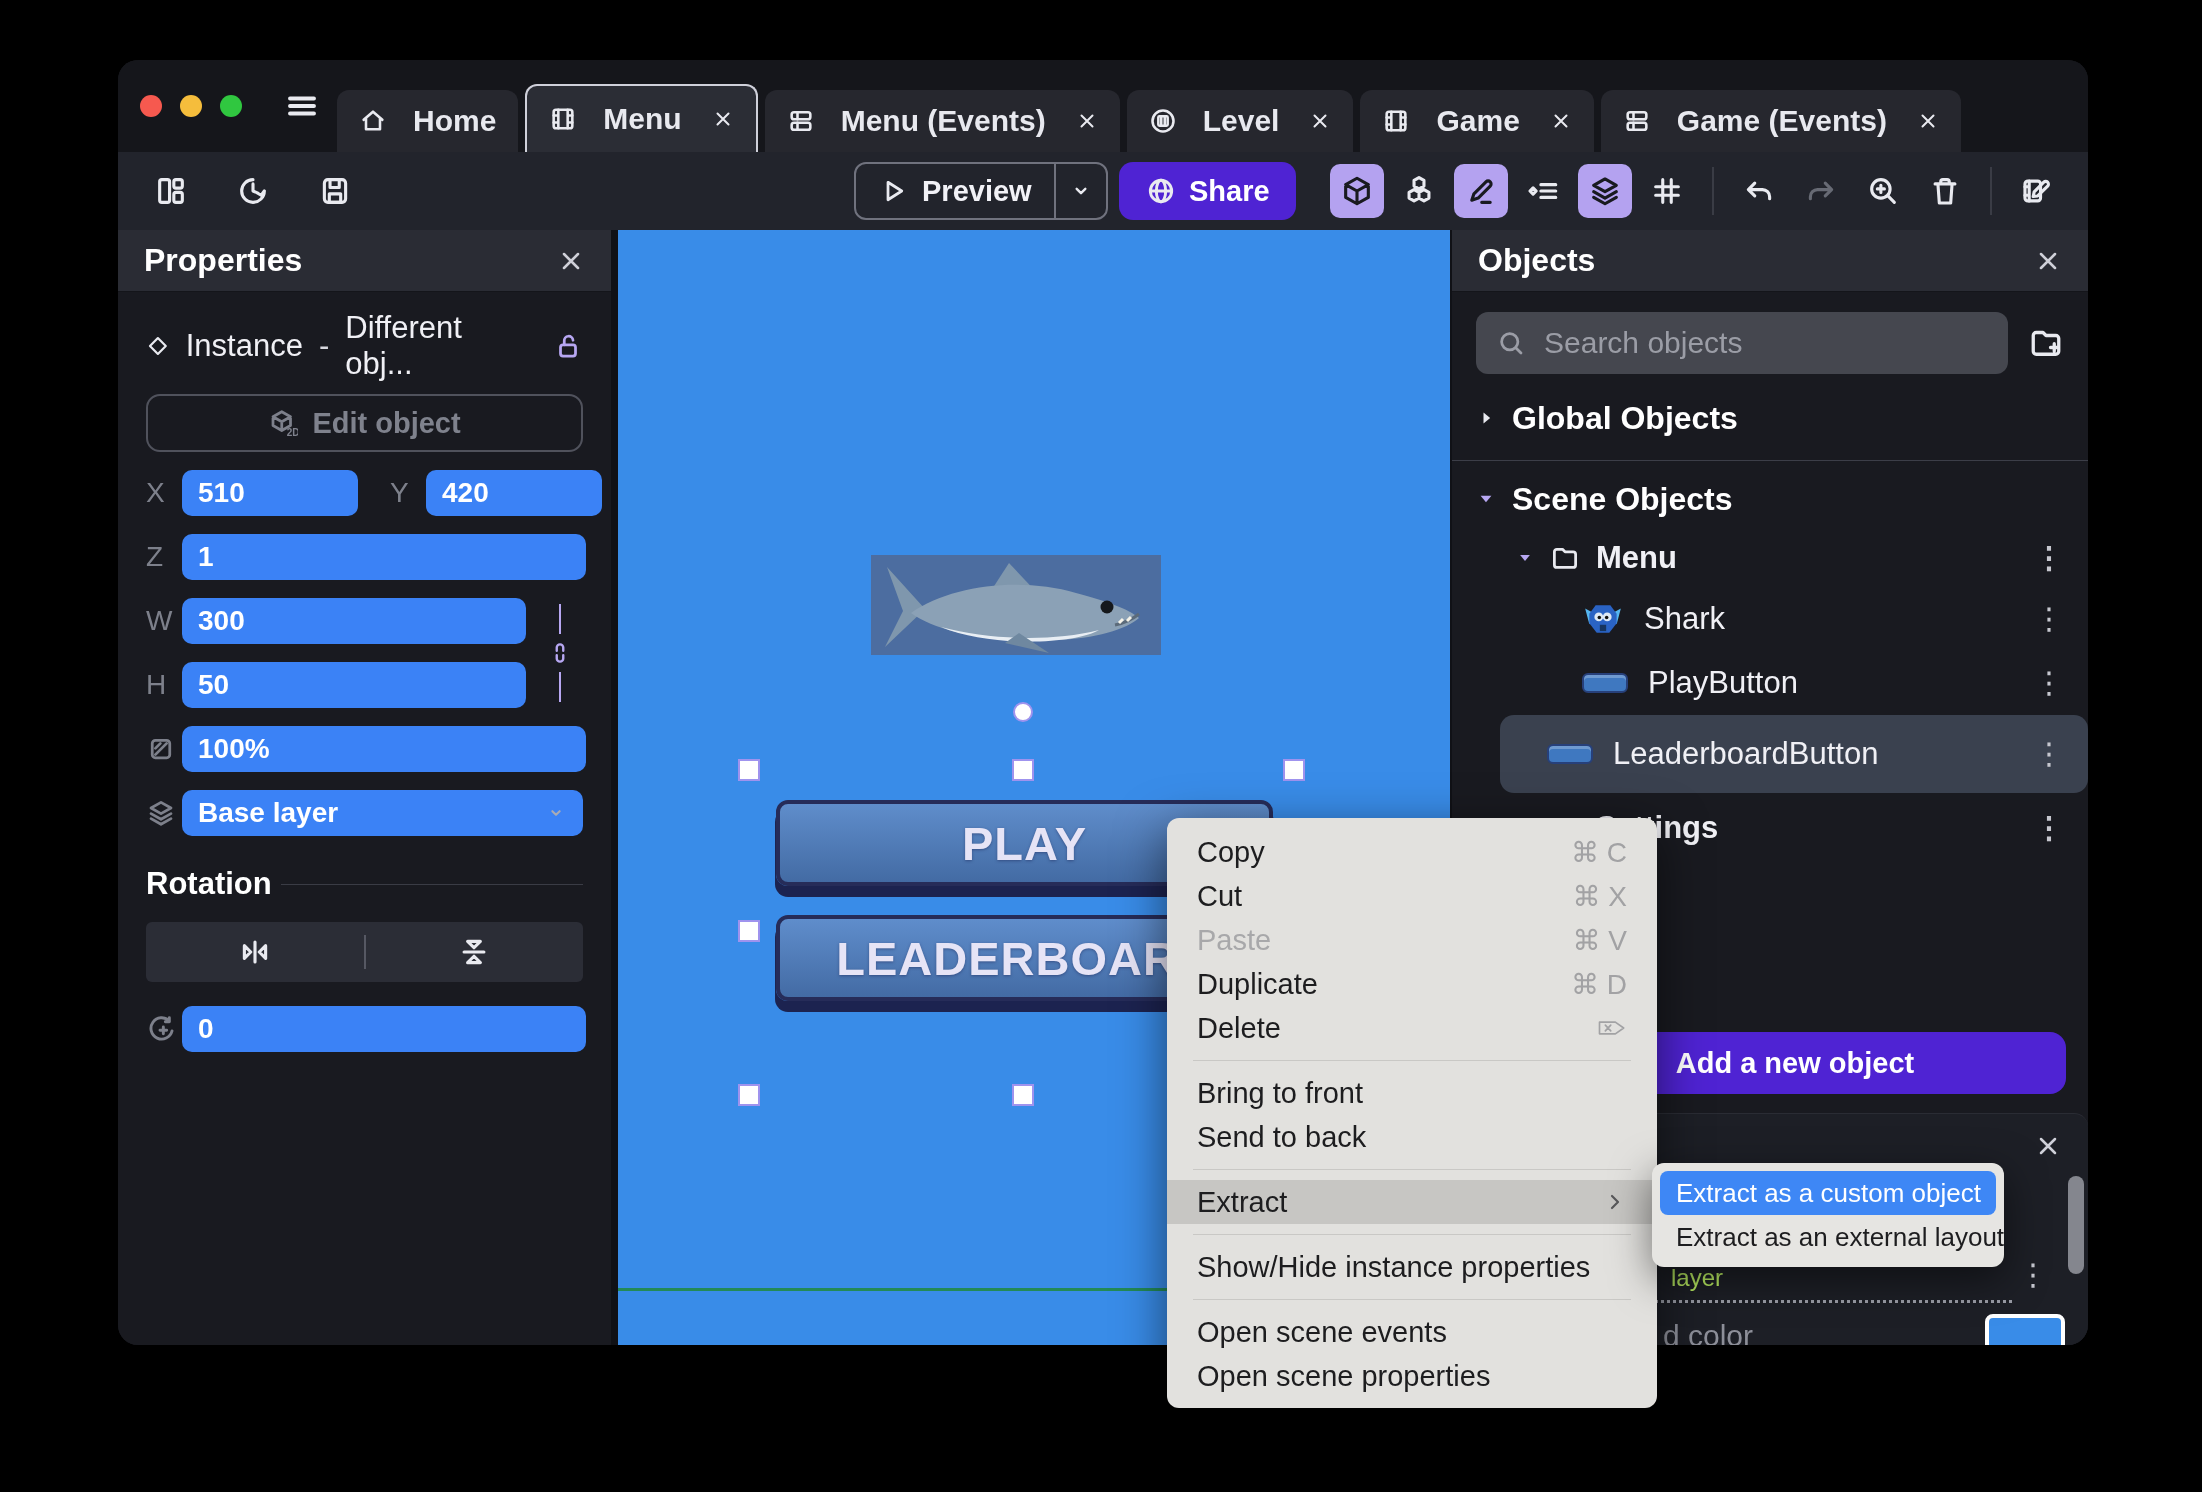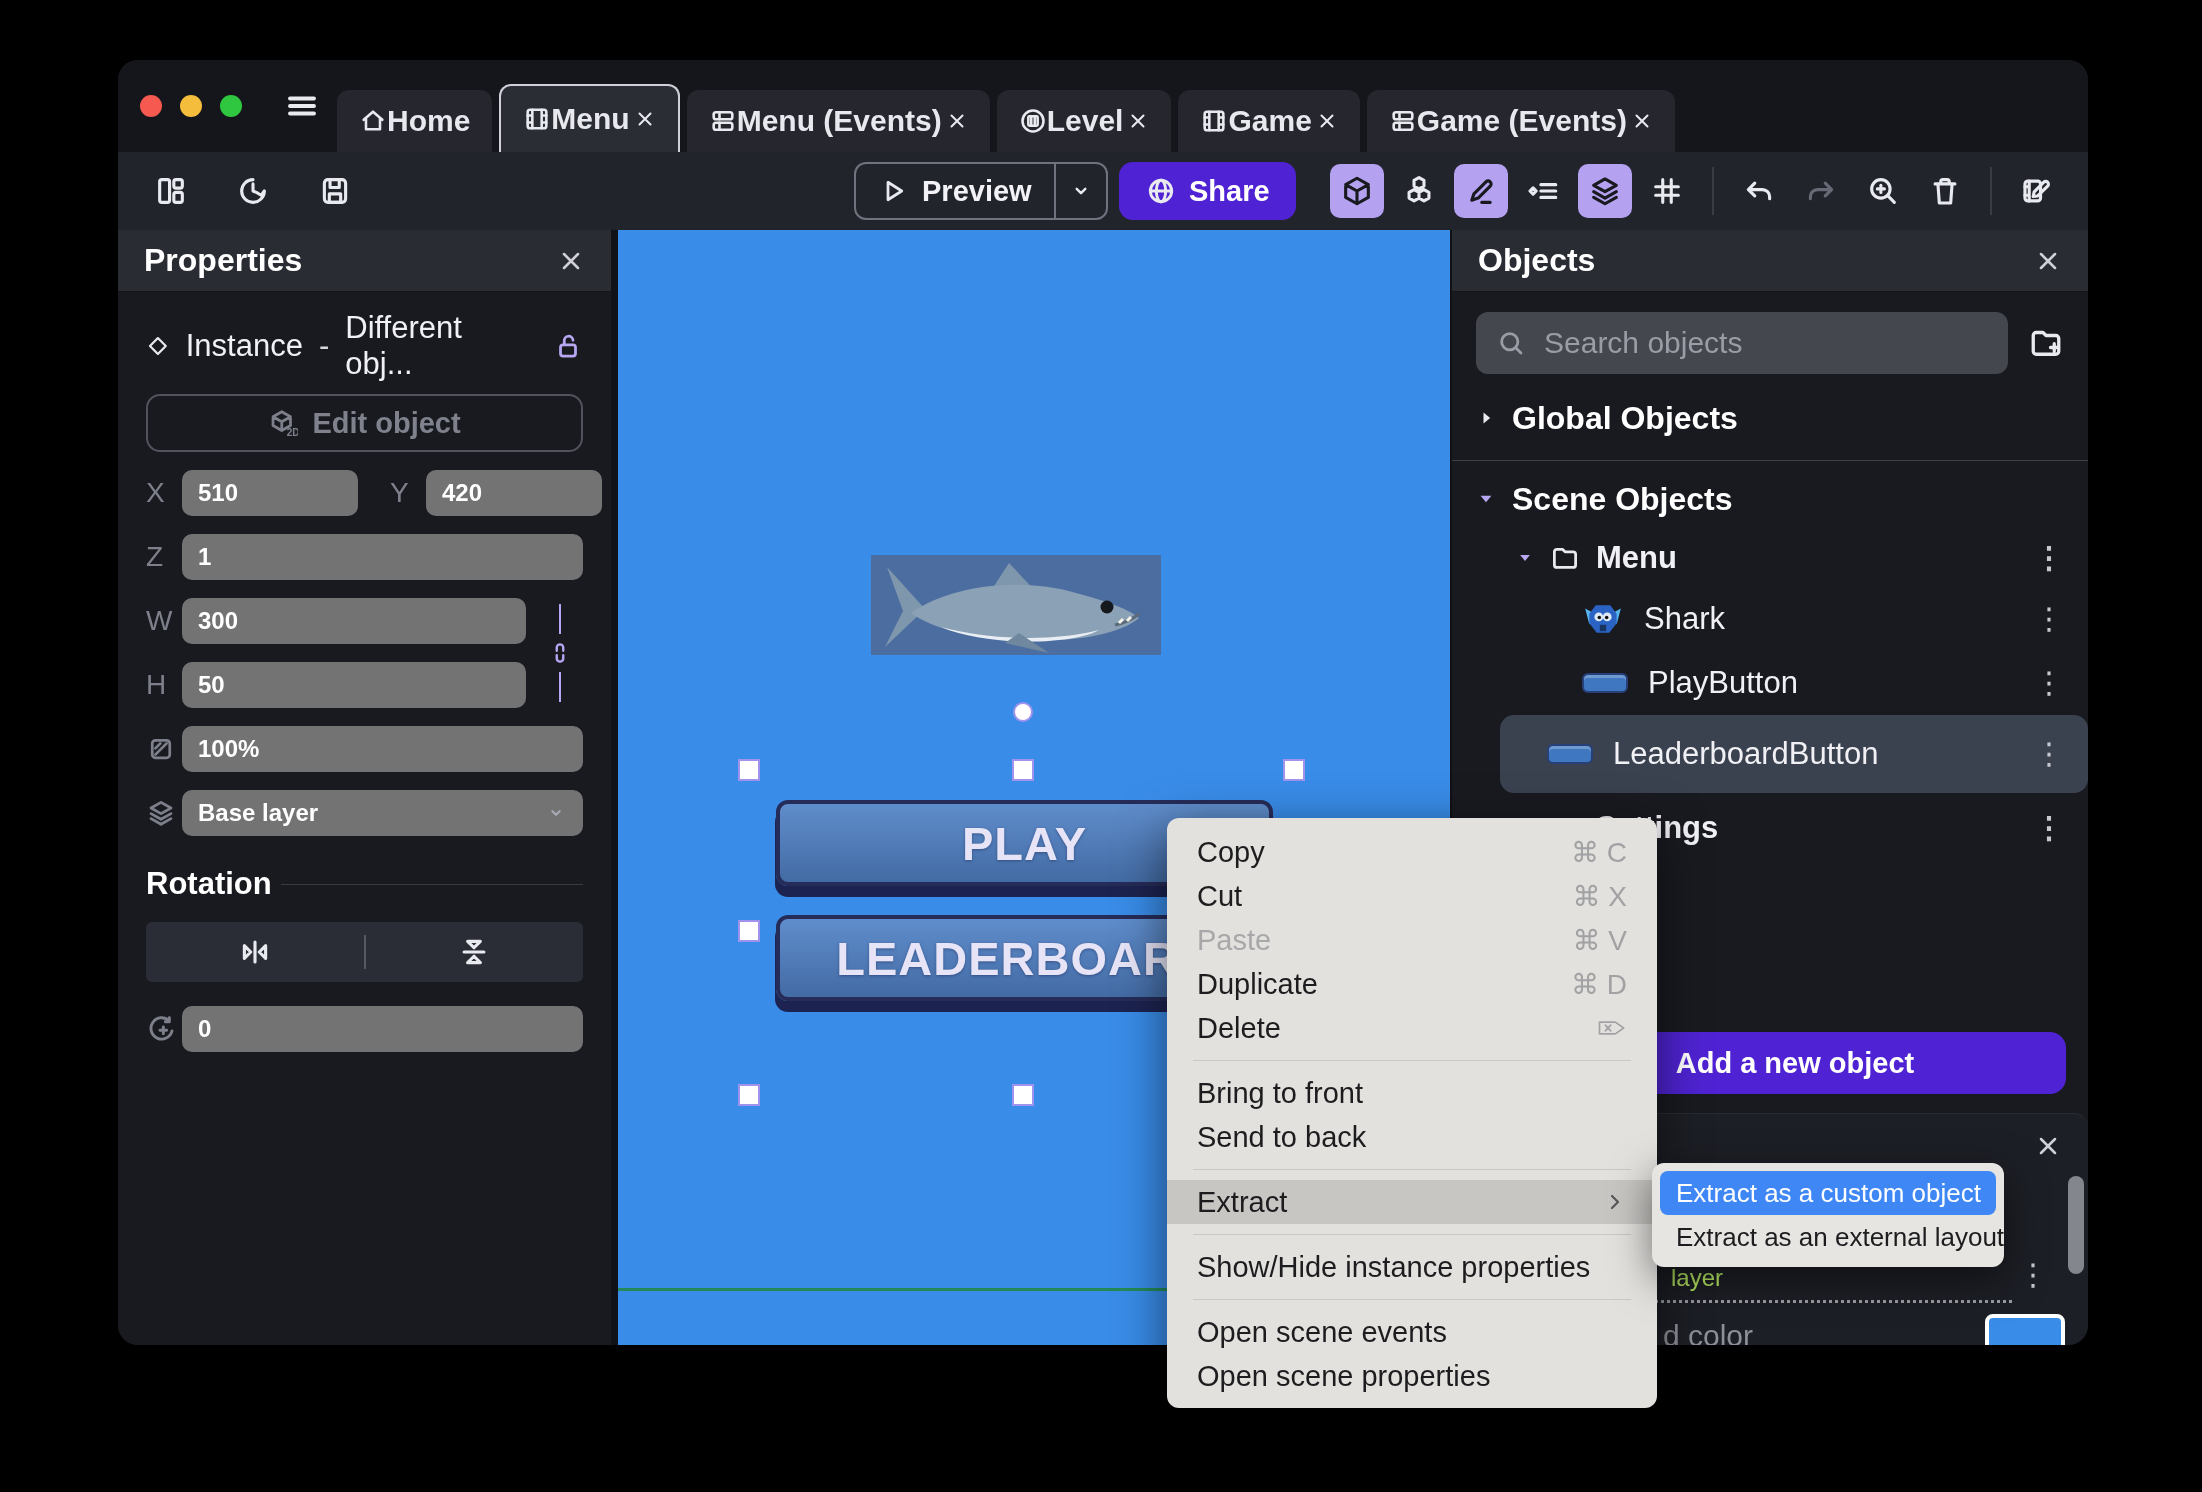--- a/index.html
+++ b/index.html
@@ -9,21 +9,21 @@
   
   .ic { fill:none; stroke:#e9eaf0; stroke-width:2.2; stroke-linecap:round; stroke-linejoin:round; display:block; }
   .ic.fill { fill:#e9eaf0; stroke:none; }
 
   
   .titlebar { height:92px; background:#15161b; position:relative; display:flex; align-items:center; }
   .lights { display:flex; gap:18px; padding-left:22px; }
   .light { width:22px; height:22px; border-radius:50%; }
   .hamburger { margin-left:42px; }
   .tabs { position:absolute; left:219px; bottom:0; display:flex; align-items:flex-end; }
-  .tab { height:62px; background:#26272e; border-radius:12px 12px 0 0; margin-right:7px; display:flex; align-items:center; gap:0; padding:0 22px; color:#e8e9ef; font-size:30px; font-weight:600; white-space:nowrap; }
+  .tab { height:62px; background:#26272e; border-radius:12px 12px 0 0; margin-right:7px; display:flex; align-items:center; gap:26px; padding:0 22px; color:#e8e9ef; font-size:30px; font-weight:600; white-space:nowrap; }
   .tab.active { height:68px; background:#2b2d35; border:2px solid #cfd0da; border-bottom:none; }
   .tab .tclose { margin-left:4px; }
 
   
   .toolbar { height:78px; background:#22242c; display:flex; align-items:center; padding:0 26px; position:relative; }
   .tb-left { display:flex; align-items:center; gap:28px; }
   .preview-btn { position:absolute; left:736px; top:10px; height:58px; display:flex; align-items:center; border:2px solid #70727e; border-radius:12px; color:#f2f2f7; }
   .preview-main { display:flex; align-items:center; gap:14px; padding:0 22px; font-weight:700; font-size:29px; }
   .preview-caret { width:52px; height:100%; display:flex; align-items:center; justify-content:center; border-left:2px solid #70727e; }
   .share-btn { position:absolute; left:1001px; top:10px; height:58px; display:flex; align-items:center; gap:12px; padding:0 26px; background:#4f23d3; border-radius:14px; color:#fff; font-weight:700; font-size:29px; }
@@ -41,21 +41,21 @@
   .props { width:500px; background:#191a20; border-right:7px solid #101116; display:flex; flex-direction:column; }
   .panel-head { height:62px; background:#2a2c34; display:flex; align-items:center; justify-content:space-between; padding:0 26px; border-bottom:1px solid #14151a; }
   .panel-title { font-size:32px; font-weight:700; color:#fff; }
   .props-body { padding:16px 28px; }
   .inst-row { display:flex; align-items:center; gap:16px; color:#f0f0f5; font-size:31px; margin-top:16px; height:44px; }
   .inst-sep { color:#d6d7de; }
   .lav .ic { stroke:#b7a7f2; }
   .edit-obj { margin-top:26px; height:58px; border:2px solid #50525c; border-radius:14px; display:flex; align-items:center; justify-content:center; gap:14px; color:#7f828d; font-size:29px; font-weight:700; }
   .prow { display:flex; align-items:center; margin-top:18px; }
   .plab { width:36px; color:#7d808b; font-size:28px; flex:none; }
-  .pin { height:46px; background:#737373; border:none; border-radius:10px; color:#fff; font-weight:700; font-size:24px; padding:0 16px; font-family:"Liberation Sans", sans-serif; }
+  .pin { height:46px; background:#3b82f6; border:none; border-radius:10px; color:#fff; font-weight:700; font-size:28px; padding:0 16px; font-family:"Liberation Sans", sans-serif; }
   .wh-wrap { display:flex; align-items:center; }
   .linkcol { width:46px; display:flex; flex-direction:column; align-items:center; gap:6px; margin-top:18px; }
   .tick { width:2px; height:30px; background:#b7a7f2; }
   .layer-select { display:flex; align-items:center; justify-content:space-between; width:404px; }
   .rot-head { display:flex; align-items:center; gap:9px; margin-top:28px; height:40px; }
   .rot-title { font-size:31px; font-weight:700; color:#fff; white-space:nowrap; }
   .rot-line { flex:1; height:1px; background:#3a3c45; }
   .flipbar { margin-top:18px; height:60px; background:#2b2d36; border-radius:6px; display:flex; align-items:center; }
   .flipbtn { flex:1; display:flex; align-items:center; justify-content:center; height:100%; }
   .flipdiv { width:2px; height:34px; background:#565863; }

